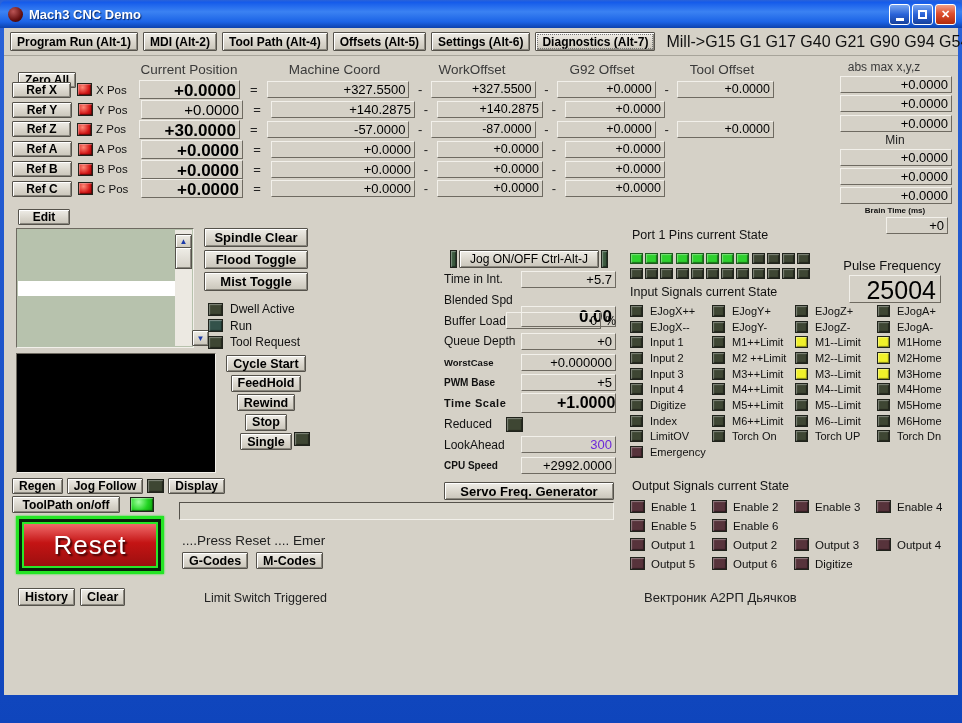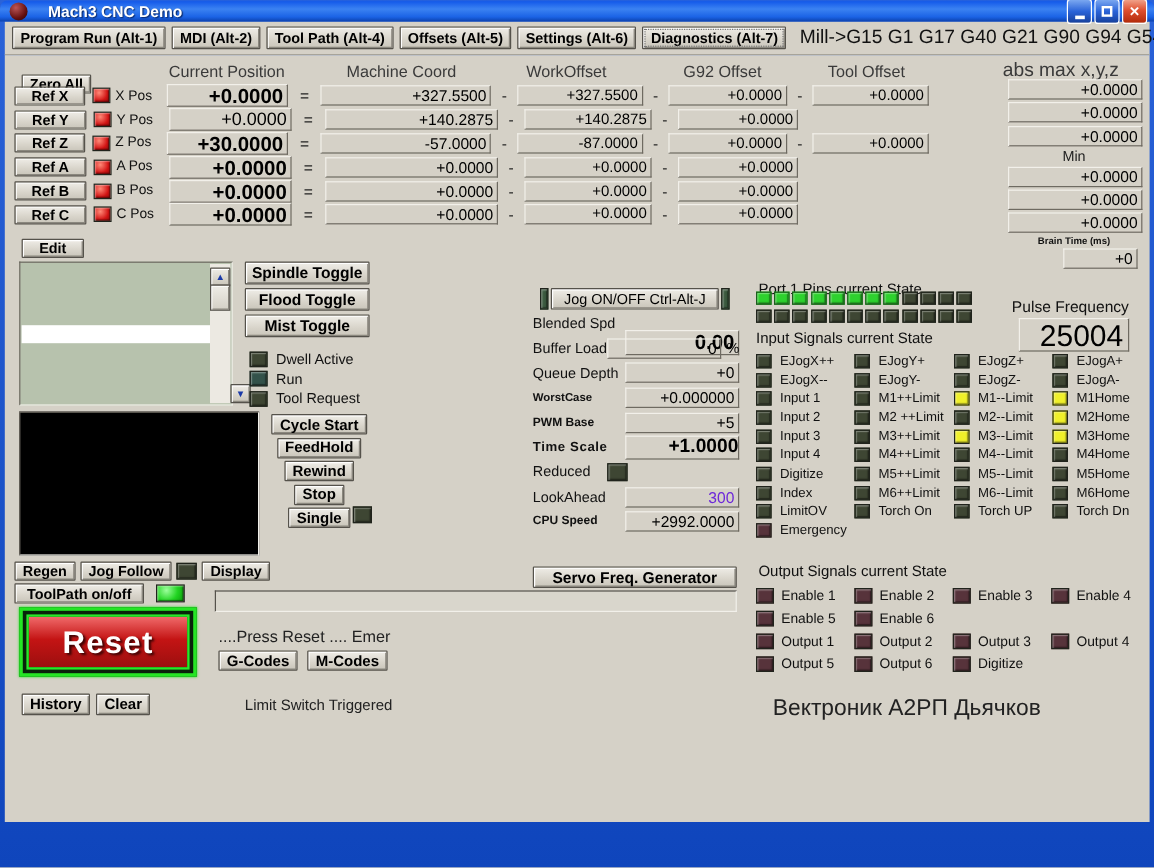--- a/index.html
+++ b/index.html
@@ -2,23 +2,23 @@
 <html><head>
 <meta charset="utf-8">
 <style>
   * { margin:0; padding:0; box-sizing:border-box; }
   html,body { width:962px; height:723px; }
   body { font-family:"Liberation Sans", sans-serif; background:#d5d1c7; overflow:hidden; }
 
   .window { position:relative; width:962px; height:723px;
     background:linear-gradient(180deg,#2a62d8,#0f45bc);
     padding:0 4px 4px; }
-  .titlebar { position:relative; height:18px; border-radius:7px 7px 0 0; margin:0 -4px;
+  .titlebar { position:relative; height:28px; border-radius:7px 7px 0 0; margin:0 -4px;
     background:linear-gradient(180deg,#2a62d8 0%,#155bea 8%,#3b82f2 42%,#1b63e6 78%,#0c41ad 100%);
-    display:flex; align-items:center; padding:0 6px;gap:11px; }
+    display:flex; align-items:center; padding:0 6px; }
   .app-icon { width:15px; height:15px; border-radius:50%;
     background:radial-gradient(circle at 35% 30%, #b55, #611 60%, #200); margin:0 6px 0 2px; }
   .title-text { color:#fff; font-weight:bold; font-size:13px; text-shadow:1px 1px 1px #0a2a6a; }
   .win-btns { margin-left:auto; display:flex; gap:2px; }
   .win-btn { width:21px; height:21px; border-radius:3px; border:1px solid #fff;
     background:linear-gradient(180deg,#7aa7f0,#2a63d8 50%,#16409c);
     display:flex; align-items:center; justify-content:center; color:#fff; font-size:11px; font-weight:bold; cursor:pointer; }
   .win-btn.close { background:linear-gradient(180deg,#f0a088,#df4f2f 45%,#b22a0a); }
   .min-glyph { width:8px; height:3px; background:#fff; margin-top:10px; }
   .max-glyph { width:9px; height:9px; border:2px solid #fff; }
@@ -113,21 +113,21 @@
   .jf-led { width:17px; height:14px; }
 
   .toolpath-btn { left:8px; top:440px; width:108px; height:17px; }
   .tp-led { left:126px; top:441px; width:24px; height:15px; }
 
   .reset-outer { left:12px; top:460px; width:148px; height:58px;
     background:#07230a; border:3px solid #25e525; padding:3px; box-shadow:0 0 2px #25e525; }
   .reset-inner { width:100%; height:100%; border:2px solid #28e828;
     background:linear-gradient(180deg,#f06a6a,#c41414 45%,#9c0f0f);
     display:flex; align-items:center; justify-content:center; cursor:pointer; }
-  .reset-text { color:#fff; font-size:26px; font-weight:bold; text-shadow:2px 2px 2px #3a0404; letter-spacing:1px; }
+  .reset-text { color:#fff; font-size:26px; font-weight:normal; text-shadow:2px 2px 2px #3a0404; letter-spacing:1px; }
 
   .mdi-input { left:175px; top:446px; width:435px; height:18px; background:#d9d6cc;
     border:1px solid; border-color:#55524b #f2f0ea #f2f0ea #55524b;
     font-size:12px; padding:0 4px; font-family:"Liberation Sans",sans-serif; }
   .press-reset { left:178px; top:477px; font-size:13.5px; color:#222; }
   .gm-btns { left:178px; top:496px; display:flex; gap:8px; }
   .gm-btns .btn { height:17px; font-size:12.5px;text-align:right; }
   .hc-btns { left:14px; top:532px; display:flex; gap:5px; }
   .hc-btns .btn { height:18px; font-size:12.5px; }
   .limit-text { left:200px; top:535px; font-size:12.5px; color:#222; }
@@ -160,21 +160,21 @@
   .sig-row { display:flex; align-items:center; height:15.7px; }
   .sig-row .led { width:13px; height:12px; margin-right:7px; flex:none; }
   .sig-lbl { font-size:11px; color:#111; white-space:nowrap; }
   .out-row { display:flex; }
   .out-item { display:flex; align-items:center; width:82px; }
   .out-item .led { width:15px; height:13px; margin-right:6px; flex:none; }
   .out-item .sig-lbl { font-size:11.5px; }
   .pulse-label { left:822px; top:202px; width:132px; text-align:center; font-size:13px; color:#111; }
   .pulse-box { left:845px; top:219px; width:92px; height:28px; border:1px solid;
     border-color:#f2f0ea #6e6a61 #6e6a61 #f2f0ea; font-size:25px; text-align:right; padding:0 4px; color:#000; }
-  .vendor { left:640px; top:534px; font-size:19px; color:#222; }
+  .vendor { left:640px; top:534px; font-size:13px; color:#222; }
 </style>
 </head>
 <body>
 
 <div class="window">
   <div class="titlebar">
     <div class="app-icon"></div>
     <span class="title-text">Mach3 CNC  Demo</span>
     <div class="win-btns">
       <div class="win-btn">
@@ -203,21 +203,21 @@
     <span class="gstatus">Mill-&gt;G15  G1 G17 G40 G21 G90 G94 G54 G49 G99 G64 G97</span>
   </div>
 
   <div class="client">
 
     <div class="abs hdr" style="left:115px;top:6px;width:140px;">Current Position</div>
     <div class="abs hdr" style="left:268px;top:6px;width:125px;">Machine Coord</div>
     <div class="abs hdr" style="left:418px;top:6px;width:100px;">WorkOffset</div>
     <div class="abs hdr" style="left:548px;top:6px;width:100px;">G92 Offset</div>
     <div class="abs hdr" style="left:668px;top:6px;width:100px;">Tool Offset</div>
-    <div class="abs hdr" style="left:820px;top:4px;width:120px;font-size:16px;">abs max x,y,z</div>
+    <div class="abs hdr" style="left:820px;top:4px;width:120px;font-size:12px;">abs max x,y,z</div>
 
     <button class="btn abs" style="left:14px;top:16px;width:58px;height:16px;">Zero All</button>
 
     <div class="abs dro-grid">
 
         <div class="dro-row">
           <button class="btn ref-btn">Ref X</button>
           <span class="led led-red ref-led"></span>
           <span class="axis-label">X Pos</span>
           <span class="dro dro-cur">+0.0000</span>
@@ -321,21 +321,21 @@
           </button>
         <div class="sb-thumb"></div>
         <button class="btn sb-btn sb-down">
             <span>▼</span>
           </button>
       </div>
     </div>
 
     <div class="abs toggle-col">
 
-    <button class="btn">Spindle Toggle</button>
+    <button class="btn">Spindle Clear</button>
         <button class="btn">Flood Toggle</button>
         <button class="btn">Mist Toggle</button>
       </div>
 
     <div class="abs statled-col">
 
         <div class="statled-row">
           <span class="led led-off"></span>
           <span class="lbl">Dwell Active</span>
         </div>
@@ -391,20 +391,26 @@
     <div class="abs limit-text">Limit Switch Triggered</div>
 
     <div class="abs jog-row">
       <span class="led led-jog jog-led"></span>
       <button class="btn jog-btn">Jog ON/OFF Ctrl-Alt-J</button>
       <span class="led led-jog jog-led"></span>
     </div>
 
     <div class="abs stats">
 
+        <div class="stat-row">
+          <span class="stat-label">Time in Int.</span>
+
+          <span class="stat-val">+5.7</span>
+
+        </div>
 
         <div class="stat-row">
           <span class="stat-label">Blended Spd</span>
 
           <span class="stat-val v-big">0.00</span>
 
         </div>
 
         <div class="stat-row">
           <span class="stat-label">Buffer Load</span>
@@ -456,21 +462,21 @@
 
         <div class="stat-row">
           <span class="stat-label l-sm2">CPU Speed</span>
 
           <span class="stat-val">+2992.0000</span>
 
         </div>
       </div>
     <button class="btn abs servo-btn">Servo Freq. Generator</button>
 
-    <div class="abs sec-title" style="left:628px;top:188px;">Port 1 Pins current State</div>
+    <div class="abs sec-title" style="left:628px;top:172px;">Port 1 Pins current State</div>
     <div class="abs pin-row" style="left:626px;top:197px;">
 
     <span class="led pled led-on"></span>
         <span class="led pled led-on"></span>
         <span class="led pled led-on"></span>
         <span class="led pled led-on"></span>
         <span class="led pled led-on"></span>
         <span class="led pled led-on"></span>
         <span class="led pled led-on"></span>
         <span class="led pled led-on"></span>

